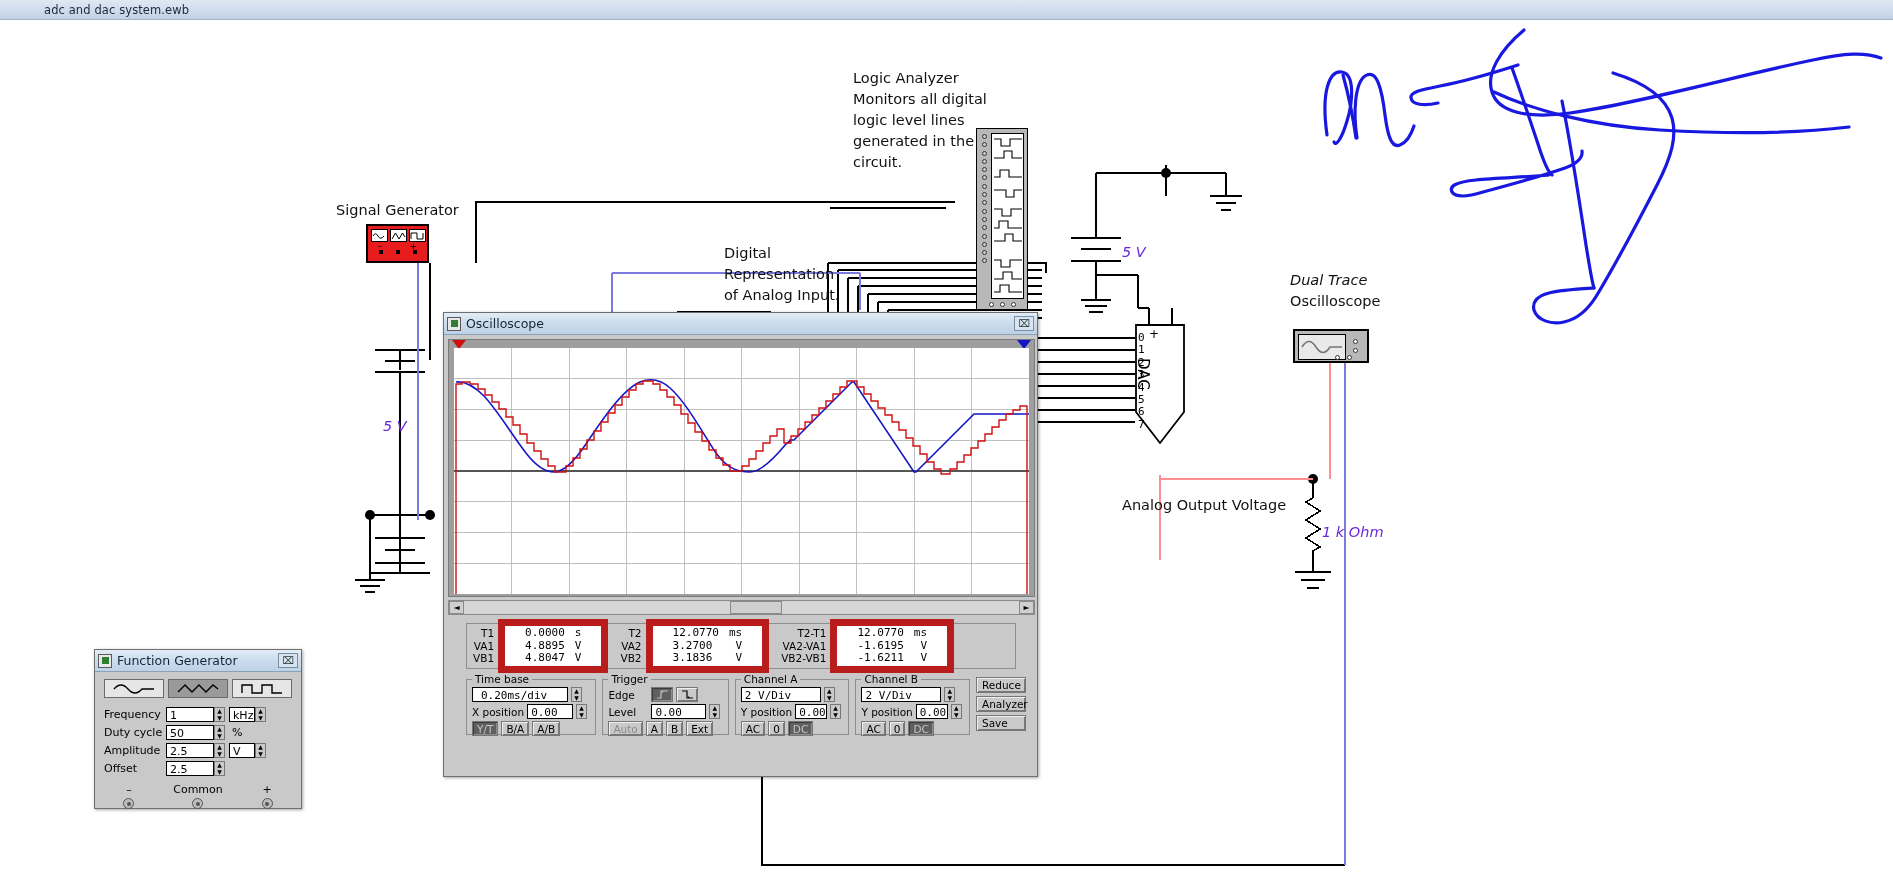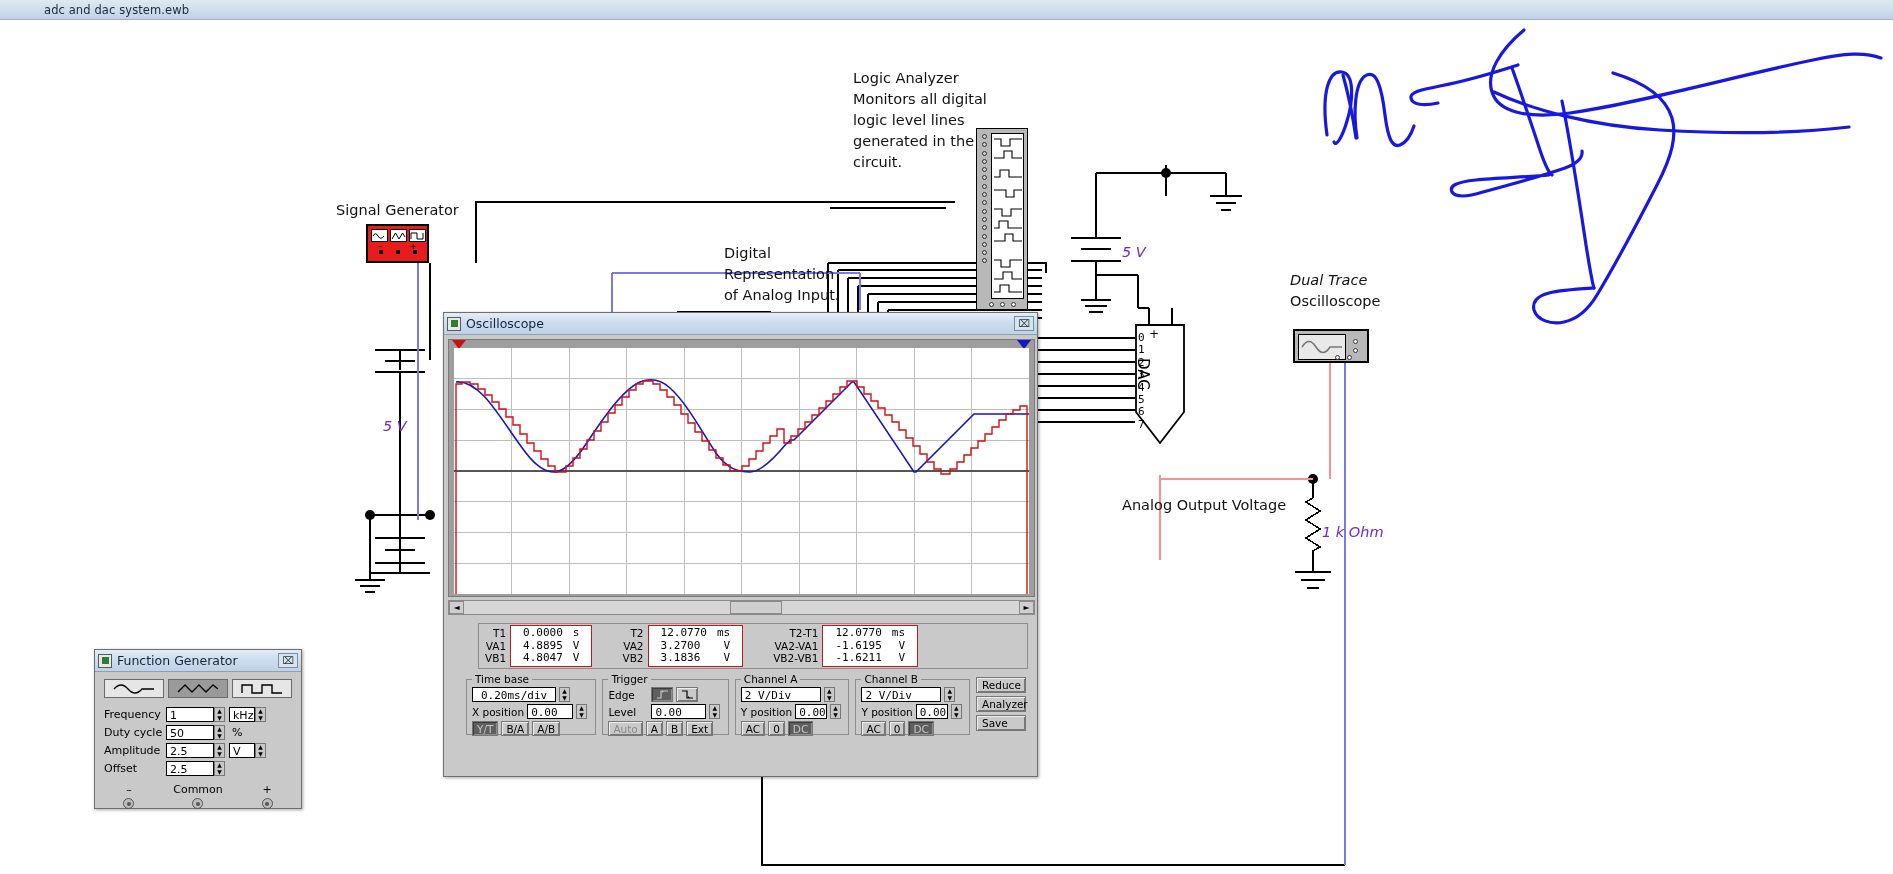--- a/index.html
+++ b/index.html
@@ -136,27 +136,27 @@
   #osc-scroll .ar { width:15px; height:13px; background:#cfcfcf; border:1px solid #8a8a8a;
      display:flex;align-items:center;justify-content:center;font-size:8px; cursor:pointer;}
   #osc-scroll .track { flex:1; height:13px; position:relative; }
   #osc-scroll .thumb { position:absolute; left:48%; width:52px; height:13px;
      background:#cfcfcf; border:1px solid #8a8a8a; cursor:pointer;}
 
   
   #readouts {
     position:absolute; left:22px; top:310px; width:550px; height:46px;
     border:1px solid #8d8d8d; background:#c9c9c9;
-    display:flex; align-items:center; gap:30px; padding:3px 6px;margin-left:12px;
+    display:flex; align-items:center; gap:12px; padding:3px 6px;
   }
   .ro-group { display:flex; align-items:center; gap:4px; }
   .ro-names { text-align:right; font-size:10.5px; line-height:12.6px;
      font-family:"DejaVu Sans", sans-serif; }
   .ro-box {
-    background:#fff; border:1px solid #b91c1c; padding:1px 12px;
+    background:#fff; border:7px solid #b91c1c; padding:1px 20px;
     font-family:"DejaVu Sans Mono", monospace; font-size:11px; line-height:12.6px;
   }
   .ro-box .r { display:flex; justify-content:space-between; gap:10px; white-space:pre;}
 
   
   #controls { position:absolute; left:22px; top:360px; width:560px; height:62px;
      display:flex; gap:6px; }
   fieldset.cg {
     border:1px solid #8d8d8d; margin:0; padding:2px 5px 3px 5px;
     font-size:10.5px; position:relative;
@@ -561,21 +561,21 @@
           <div class="r"><span>-1.6211</span><span>V</span></div>
         </div>
       </div>
     </div>
 
     <div id="controls">
 
       <fieldset class="cg" style="width:132px;">
         <legend>Time base</legend>
         <div class="cline">
-          <span class="cfield" style="width:84px;padding-left:8px;">0.20ms/div</span>
+          <span class="cfield" style="width:96px;padding-left:8px;">0.20ms/div</span>
           <span class="spin">
               <i>▲</i>
               <i>▼</i>
             </span>
         </div>
         <div class="cline">
           <span>X position</span>
           <span class="cfield" style="width:46px;">0.00</span>
           <span class="spin">
               <i>▲</i>

